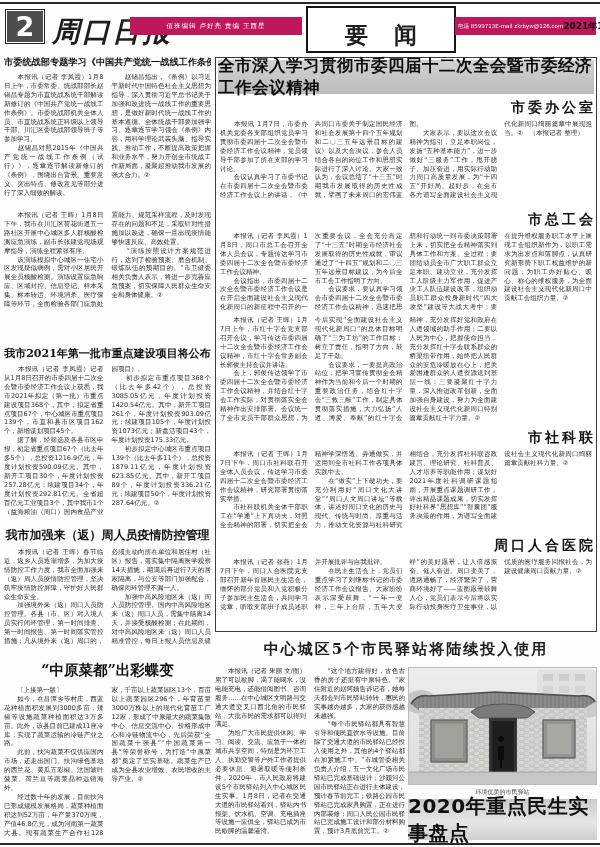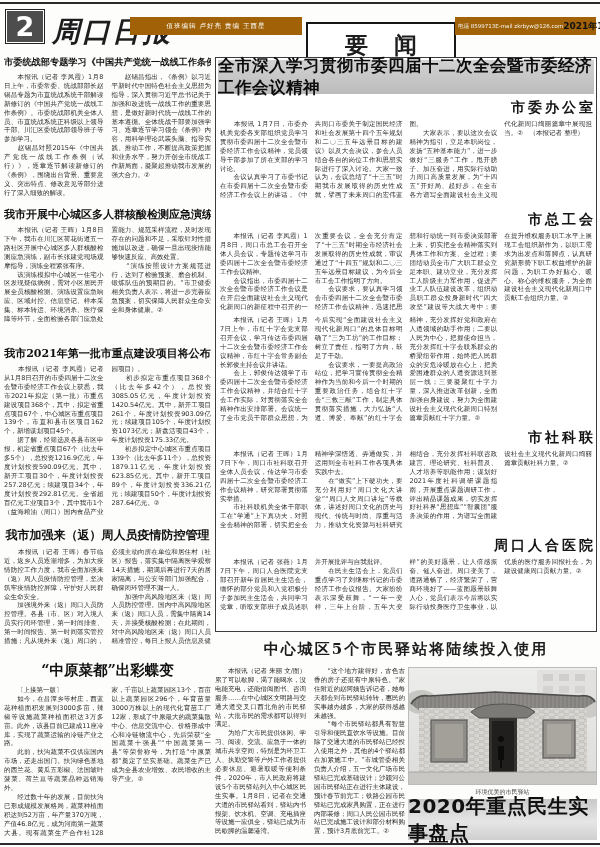--- a/index.html
+++ b/index.html
@@ -6,28 +6,28 @@
   #page{position:relative;width:600px;height:847px;background:#fdfdfc;overflow:hidden;
         font-family:"DejaVu Sans","Liberation Sans",sans-serif;color:#1d1d1d;
         -webkit-text-size-adjust:none;}
   .hline{position:absolute;left:0;width:600px;height:2px;background:#2a2a2a;}
   
   #pagenum{position:absolute;left:5px;top:9px;width:38px;height:33px;background:#4d4d4d;
            color:#fff;font-weight:bold;font-size:27px;display:flex;align-items:center;justify-content:center;
            border:1px solid #222;box-shadow:inset 0 0 0 1px #fff;}
   #masthead{position:absolute;left:52px;top:13px;font-family:"DejaVu Serif","Liberation Serif",serif;
             font-style:italic;font-weight:bold;font-size:28px;letter-spacing:2px;}
-  .strip{position:absolute;top:17px;height:18px;background:#a16207;display:flex;align-items:center;}
+  .strip{position:absolute;top:17px;height:18px;background:#be185d;display:flex;align-items:center;}
   #strip-left{left:130px;width:172px;justify-content:center;}
   #strip-left span{color:#fff;font-size:6.5px;letter-spacing:1px;}
   #strip-right{left:455px;width:141px;padding:0 3px;box-sizing:border-box;justify-content:space-between;}
   .strip-tiny{color:#f5f5f5;font-size:5.5px;white-space:nowrap;}
   #date{color:#111;font-weight:bold;font-size:9px;white-space:nowrap;}
-  #yaowen-box{position:absolute;left:306px;top:22px;width:146px;height:43px;background:#fff;
-              border:2px solid #161616;display:flex;align-items:center;justify-content:center;}
+  #yaowen-box{position:absolute;left:306px;top:6px;width:146px;height:43px;background:#fff;
+              border:2px solid #161616;display:flex;align-items:flex-end;justify-content:center;}
   #yaowen-box span{font-family:"DejaVu Serif","Liberation Serif",serif;font-weight:bold;font-size:23px;
                    letter-spacing:26px;text-indent:26px;}
   
   .btxt{font-size:6.5px;line-height:8.9px;text-align:justify;white-space:pre-wrap;color:#2b2b2b;overflow:hidden;}
   .cols2{column-count:2;column-gap:8px;column-fill:auto;}
   .cols4{column-count:4;column-gap:7px;column-fill:auto;}
   .ltitle{font-family:"DejaVu Serif","Liberation Serif",serif;font-weight:bold;color:#111;
           text-align:center;white-space:nowrap;overflow:hidden;}
   
   .abs{position:absolute;}
@@ -72,21 +72,20 @@
   </div>
 
   <div class="abs" style="left:4px;top:56px;width:207px">
     <div class="ltitle" style="font-size:9.2px">市委统战部专题学习《中国共产党统一战线工作条例》</div>
     <div class="btxt cols2" style="height:130px;margin-top:4px">　　本报讯（记者 李凤霞）1月8日上午，市委常委、统战部部长赵锡昌专题为市直统战系统干部解读新修订的《中国共产党统一战线工作条例》。市委统战部机关全体人员、市直统战系统正科级以上领导干部、川汇区委统战部领导班子等参加学习。
 　　赵锡昌对照2015年《中国共产党统一战线工作条例（试行）》，逐章逐节解读新修订的《条例》，围绕出台背景、重要意义、突出特点、修改意见等部分进行了深入细致的解读。
 　　赵锡昌指出，《条例》以习近平新时代中国特色社会主义思想为指导，深入贯彻习近平总书记关于加强和改进统一战线工作的重要思想，是做好新时代统一战线工作的基本遵循。全体统战干部要加强学习、逐章逐节学习领会《条例》内容，用科学理论武装头脑、指导实践、推动工作，不断提高政策把握和业务水平，努力开创全市统战工作新局面，凝聚起推动我市发展的强大合力。②</div>
   </div>
 
   <div class="abs" style="left:4px;top:207px;width:207px">
-    <div class="ltitle" style="font-size:11px">我市开展中心城区多人群核酸检测应急演练</div>
     <div class="btxt cols2" style="height:103px;margin-top:4px">　　本报讯（记者 王晖）1月8日下午，我市在川汇区荷花街道五一路社区开展中心城区多人群核酸检测应急演练，副市长张建党现场观摩指导，演练全程紧张有序。
 　　该演练模拟中心城区一住宅小区发现疑似病例，需对小区居民开展全员核酸检测。演练设置应急响应、区域封控、信息登记、样本采集、标本转运、环境消杀、医疗保障等环节，全面检验各部门应急处置能力、规范采样流程，及时发现存在的问题和不足，采取针对性措施加以改进，确保一旦出现疫情能够快速反应、高效处置。
 　　“演练按照设计方案规范进行，达到了检验预案、磨合机制、锻炼队伍的预期目的。”市卫健委相关负责人表示，将进一步完善应急预案，切实保障人民群众生命安全和身体健康。②</div>
   </div>
 
   <div class="abs" style="left:4px;top:346px;width:207px">
     <div class="ltitle" style="font-size:11px">我市2021年第一批市重点建设项目将公布</div>
     <div class="btxt cols2" style="height:156px;margin-top:4px">　　本报讯（记者 李凤霞）记者从1月8日召开的市委四届十二次全会暨市委经济工作会议上获悉，我市2021年拟定（第一批）市重点建设项目368个，其中，拟定省重点项目67个，中心城区市重点项目139个，市直和县市区项目162个，新增谋划项目45个。
 　　据了解，经筛选及各县市区申报，初定省重点项目67个（比去年多5个），总投资1216.9亿元，年度计划投资590.09亿元。其中，新开工项目30个，年度计划投资257.28亿元；续建项目34个，年度计划投资292.81亿元。全省超百亿元工业项目3个，其中我市1个（益海粮油（周口）国内食品产业园项目）。
 　　初步拟定市重点项目368个（比去年多42个），总投资3085.05亿元，年度计划投资1420.54亿元。其中，新开工项目261个，年度计划投资903.09亿元；续建项目105个，年度计划投资1073亿元；新盘活项目43个，年度计划投资175.33亿元。

